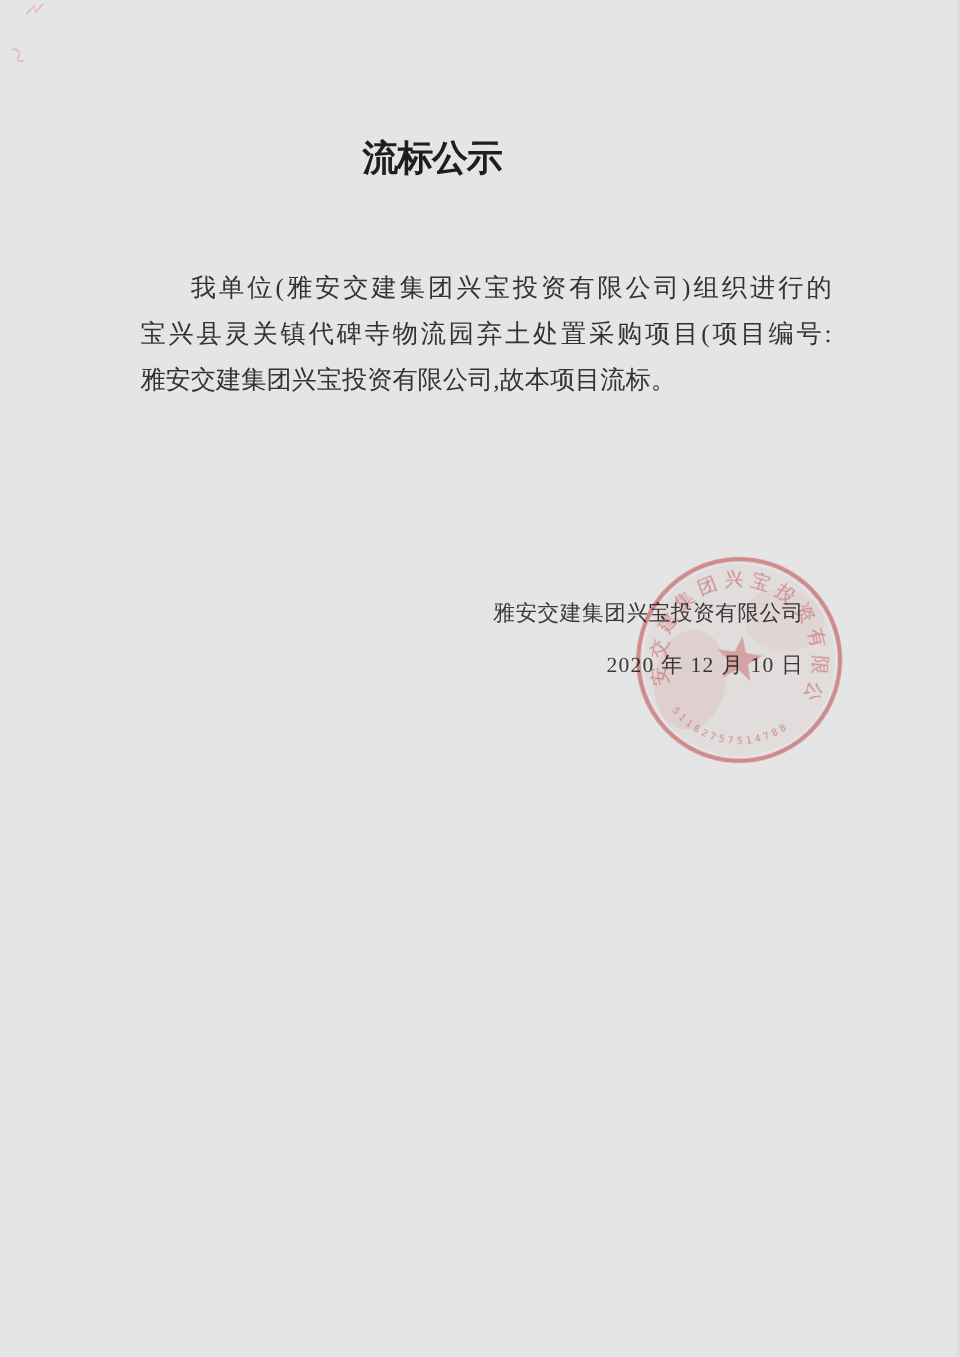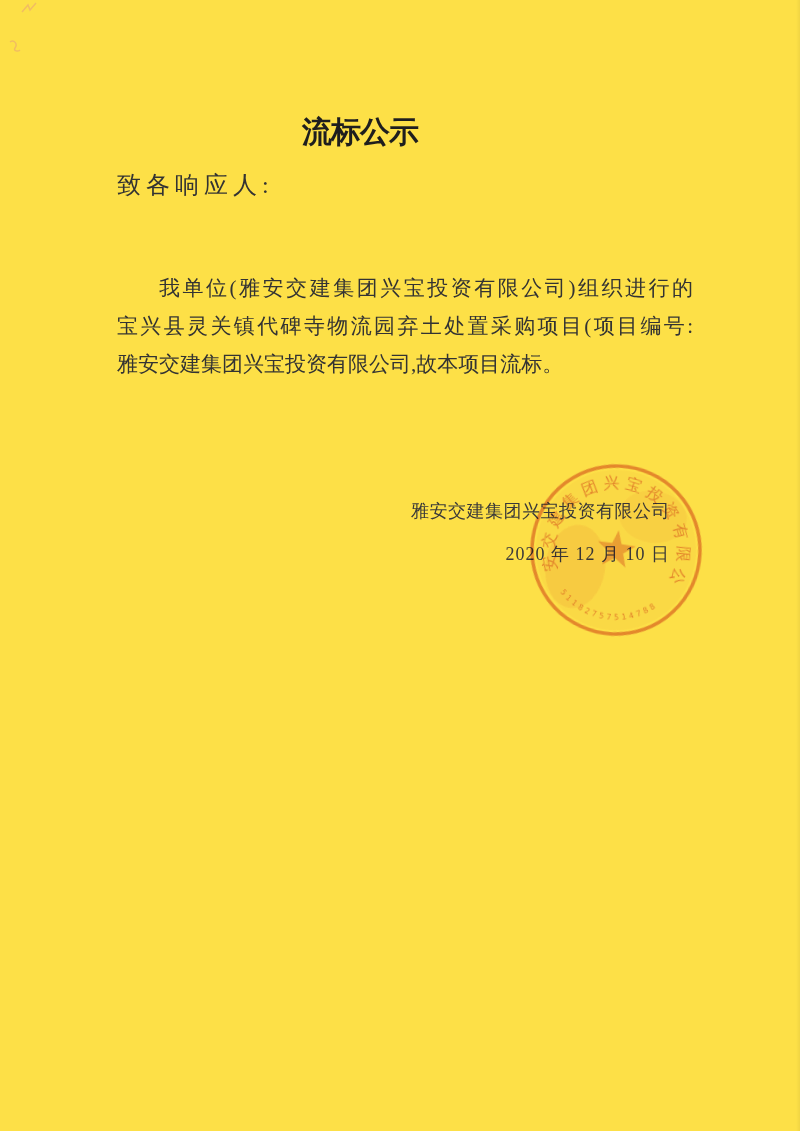--- a/index.html
+++ b/index.html
@@ -1,19 +1,19 @@
 <!DOCTYPE html>
 <html><head>
 <meta charset="utf-8">
 <style>
   html,body{margin:0;padding:0;background:#ffffff;}
   .page{
     position:relative;
     width:800px;height:1131px;
-    background:#fde047;
+    background:#e5e5e5;
     overflow:hidden;
     font-family:"Liberation Serif","DejaVu Serif",serif;
     color:#2f2f2f;
   }
   .doc-title{
     position:absolute;top:112px;left:0;width:720px;
     text-align:center;
     font-size:30px;font-weight:700;letter-spacing:-1px;
     color:#1e1e1e;
   }
@@ -23,21 +23,21 @@
   }
   .body-block{
     position:absolute;top:221px;left:117px;width:576px;
     font-size:21px;color:#333;
   }
   .body-line{
     line-height:38px;height:38px;
     text-align:justify;text-align-last:justify;
     white-space:nowrap;
   }
-  .body-line.first{text-indent:2em;margin-top:48px;}
+  .body-line.first{text-indent:2em;}
   .body-line.last{text-align-last:left;}
   .closing-line{
     line-height:38px;height:38px;text-indent:2em;
   }
   .signature-block{
     position:absolute;top:498px;left:250px;width:420px;
     text-align:right;color:#3a3a3a;
   }
   .company-name{font-size:18px;letter-spacing:0.5px;line-height:26px;}
   .sign-date{font-size:18px;line-height:26px;margin-top:17px;letter-spacing:1px;}
@@ -63,21 +63,20 @@
 
   <svg class="corner-mark m1" width="18" height="14" viewBox="0 0 18 14">
     <path d="M2,10 L8,3 L10,8 L16,1" fill="none" stroke="#e08a8a" stroke-width="1.5"></path>
   </svg>
   <svg class="corner-mark m2" width="14" height="16" viewBox="0 0 14 16">
     <path d="M2,4 C6,1 10,6 7,10 C5,13 10,14 12,12" fill="none" stroke="#e08a8a" stroke-width="1.5"></path>
   </svg>
 
   <div class="doc-title">流标公示</div>
 
-  <div class="salutation">致各响应人:</div>
 
   <div class="body-block">
     <div class="body-line first">我单位(雅安交建集团兴宝投资有限公司)组织进行的</div>
     <div class="body-line">宝兴县灵关镇代碑寺物流园弃土处置采购项目(项目编号:</div>
     <div class="body-line last">雅安交建集团兴宝投资有限公司,故本项目流标。</div>
   </div>
 
   <div class="signature-block">
     <div class="company-name">雅安交建集团兴宝投资有限公司</div>
     <div class="sign-date">2020 年 12 月 10 日</div>

